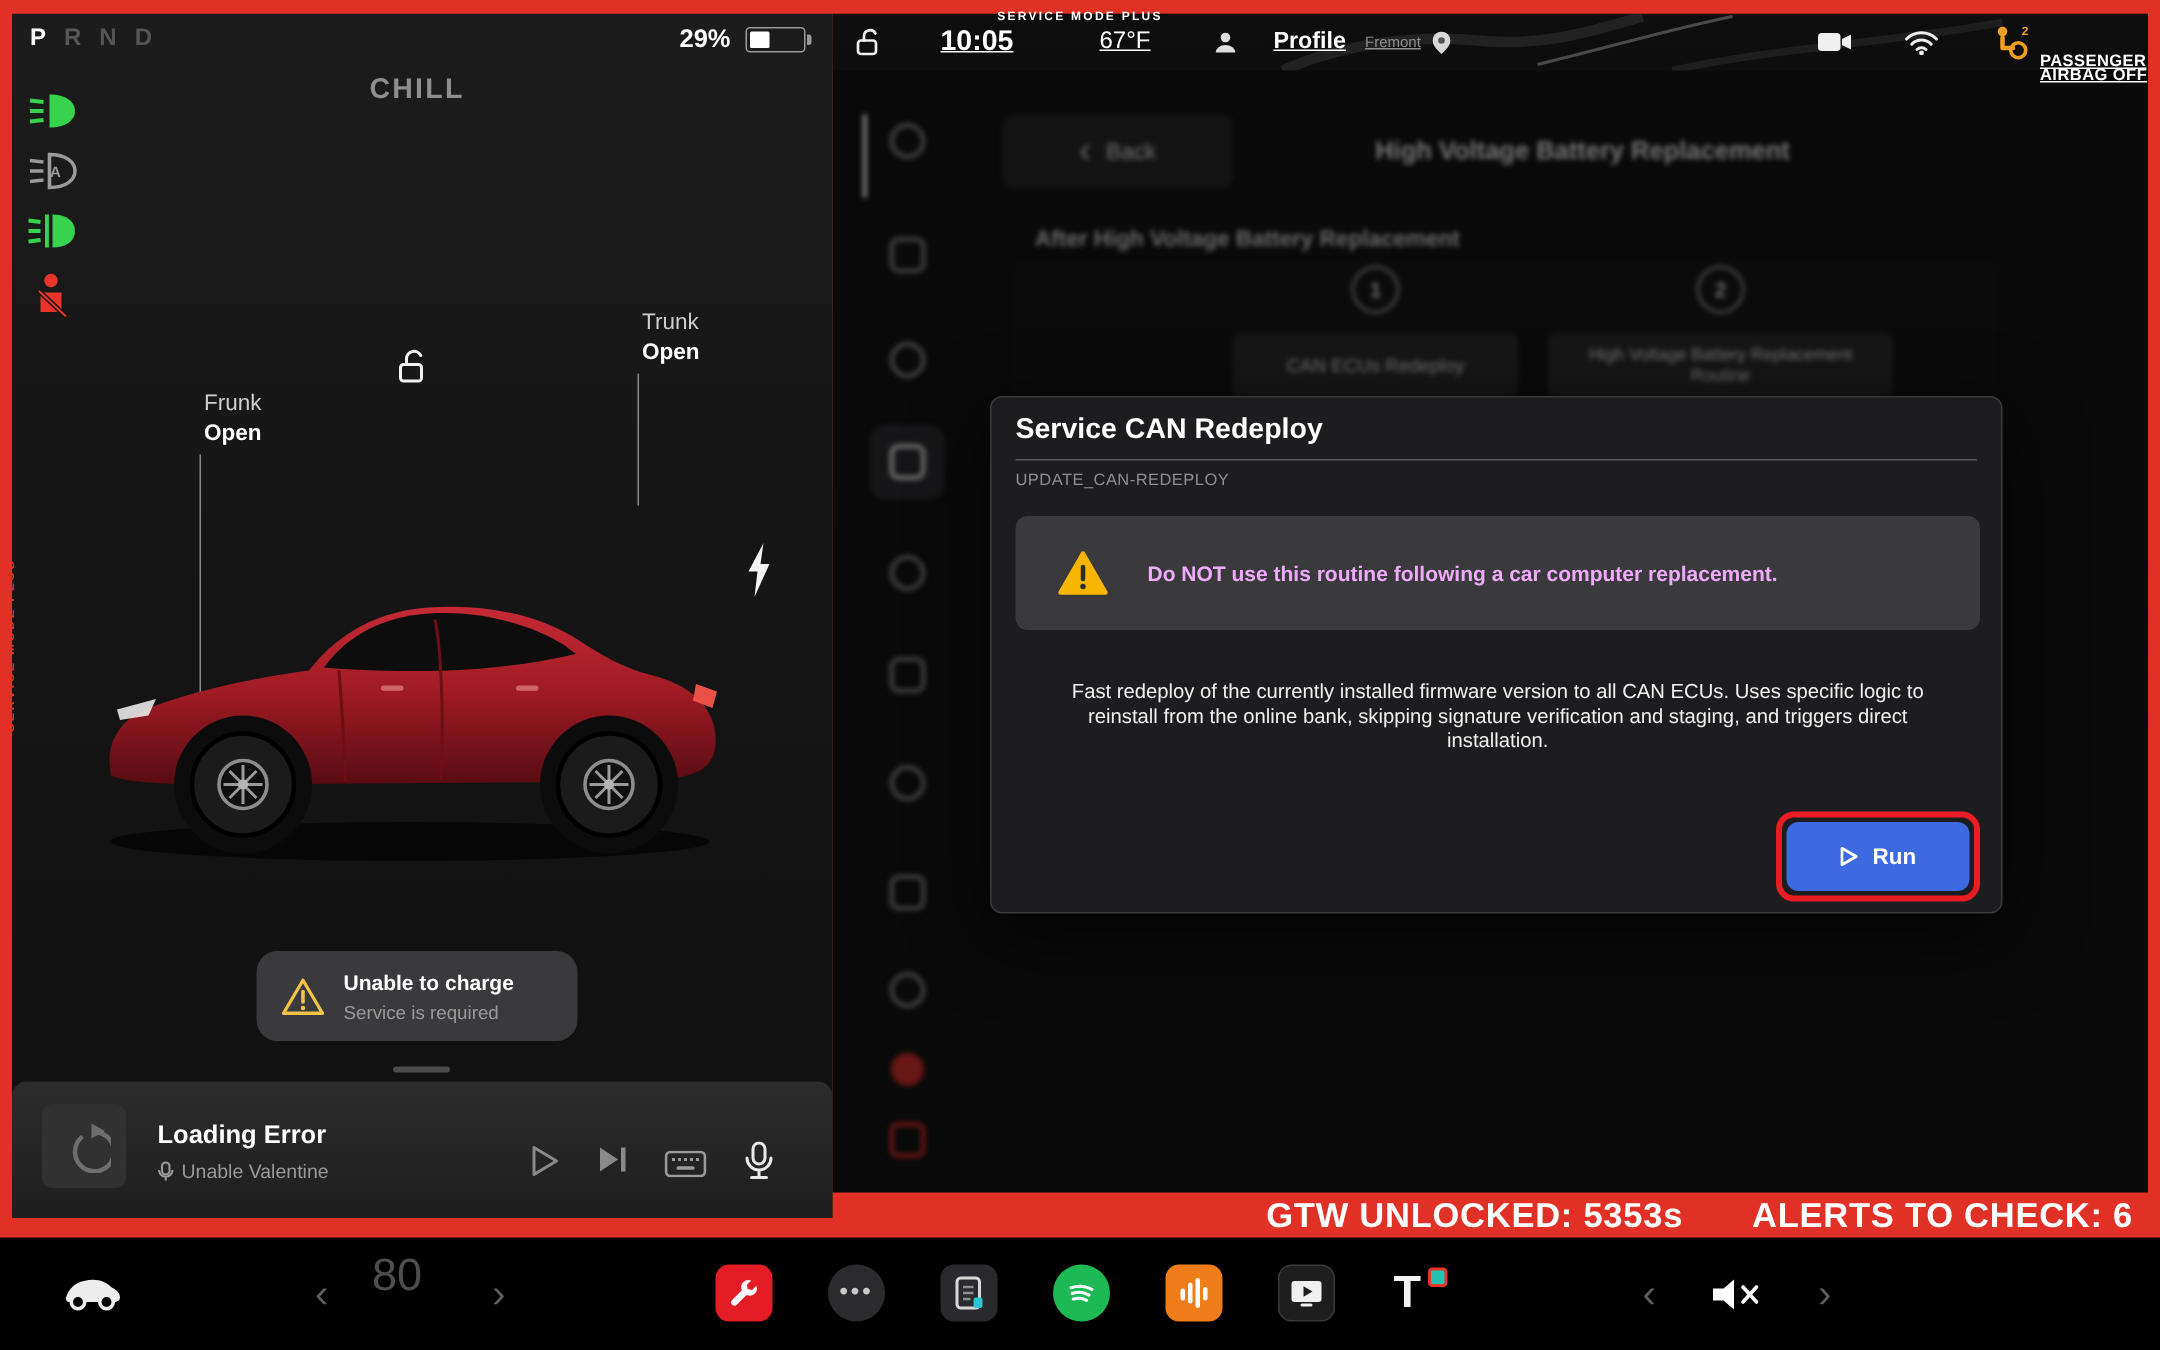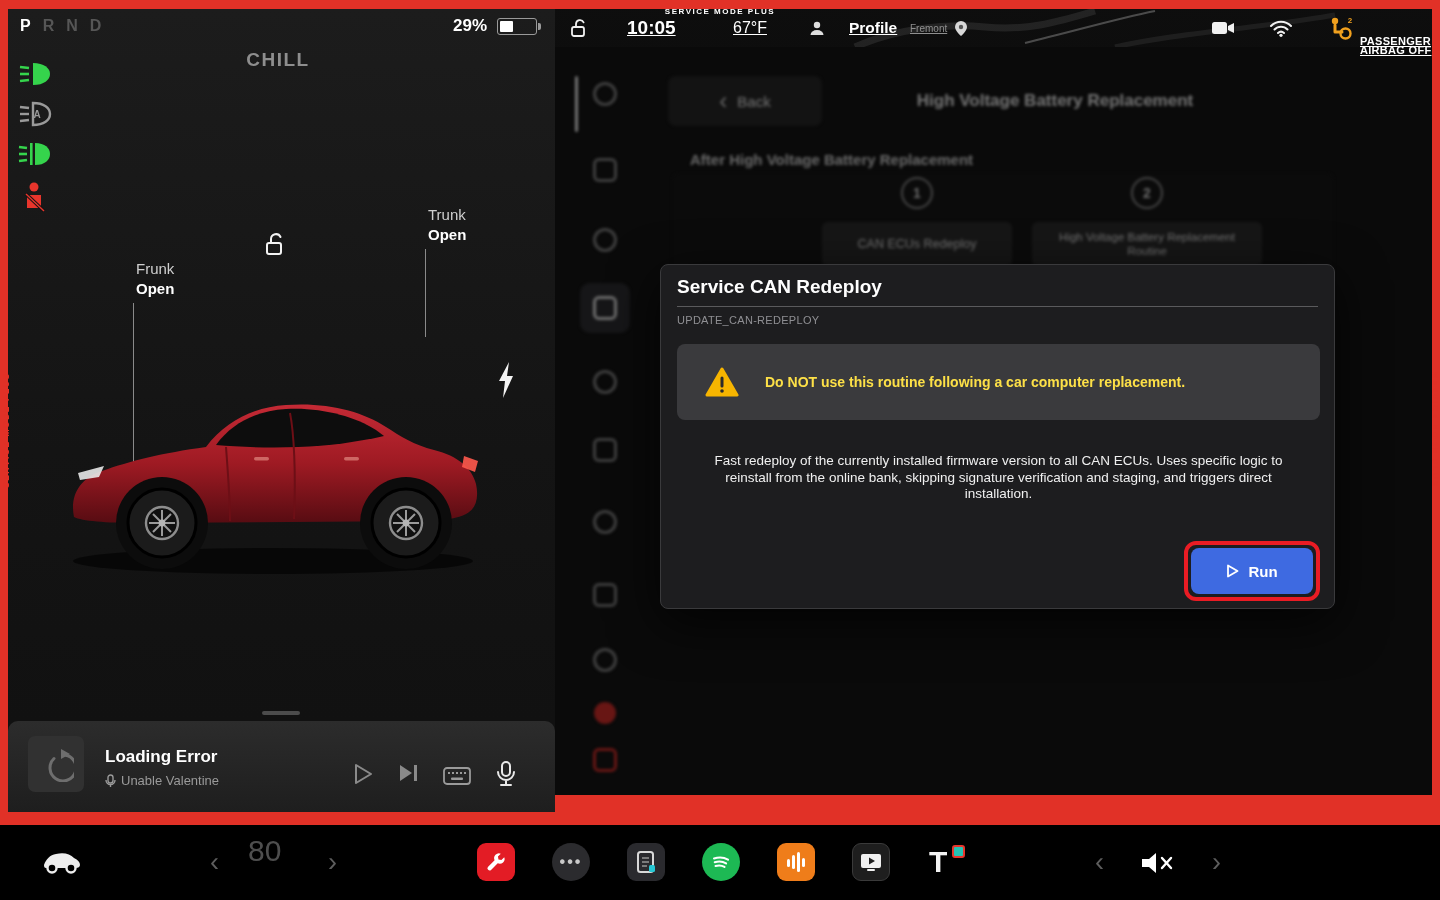--- a/index.html
+++ b/index.html
@@ -108,21 +108,21 @@
     background:#1d1d1f; border:1px solid #3a3a3c; border-radius:8px;
     box-shadow:0 14px 50px rgba(0,0,0,.75);
   }
   .modal-title { position:absolute; left:16px; top:11px; font-size:19px; font-weight:600; color:#fff; }
   .modal-divider { position:absolute; left:16px; right:16px; top:41px; height:1px; background:#5a5a5c; }
   .modal-code { position:absolute; left:16px; top:49px; font-size:11px; color:#8f8f93; letter-spacing:0.3px; }
   .warn-box {
     position:absolute; left:16px; top:79px; width:643px; height:76px; background:#3a3a3d; border-radius:8px;
     display:flex; align-items:center; gap:26px; padding-left:28px; padding-right:24px;
   }
-  .warn-box .wt { font-size:14px; font-weight:700; color:#fde047; }
+  .warn-box .wt { font-size:14px; font-weight:700; color:#f0abfc; }
   .modal-desc {
     position:absolute; left:32px; top:188px; width:611px; text-align:center;
     font-size:13.5px; font-weight:500; color:#f0f0f0; line-height:16.5px;
   }
   .close-btn {
     position:absolute; left:14px; top:283px; width:136px; height:46px; background:#3e3e41; border:none;
     border-radius:8px; color:#fff; font-size:15px; font-family:inherit; cursor:pointer;
   }
   .run-btn {
     position:absolute; left:530px; top:283px; width:122px; height:46px; background:#3e6ae1; border:none;
@@ -144,20 +144,24 @@
 </head>
 <body>
 
 <div id="screen">
 
   <div class="abs top-strip">
     <span class="top-label">SERVICE MODE PLUS</span>
   </div>
   <div class="abs side-label left">SERVICE MODE PLUS</div>
   <div class="abs side-label right">SERVICE MODE PLUS</div>
+  <div class="abs bottom-banner">
+    <span>GTW UNLOCKED: 5353s</span>
+    <span>ALERTS TO CHECK: 6</span>
+  </div>
 
   <section class="abs" id="vehicle-panel">
 
     <div class="abs gear-row">
       <span class="sel">P</span>
       <span>R</span>
       <span>N</span>
       <span>D</span>
     </div>
 
@@ -257,20 +261,31 @@
       <g>
         <circle cx="348" cy="202" r="34" fill="#1b1b1b" stroke="#000" stroke-width="3"></circle>
         <circle cx="348" cy="202" r="16" fill="#101010" stroke="#8d8d8d" stroke-width="2.4"></circle>
         <g transform="translate(348 202)" stroke="#9a9a9a" stroke-width="2">
             <path d="M-13 0 H13 M0 -13 V13 M-9 -9 L9 9 M-9 9 L9 -9"></path>
           </g>
         <circle cx="348" cy="202" r="3.4" fill="#b5b5b5"></circle>
       </g>
     </svg>
 
+    <div class="abs charge-pill">
+      <svg width="30" height="27" viewBox="0 0 30 27">
+        <path d="M15 2.5 L28 24.5 H2 Z" fill="none" stroke="#f3c24a" stroke-width="2.2" stroke-linejoin="round"></path>
+        <line x1="15" y1="10" x2="15" y2="17" stroke="#f3c24a" stroke-width="2.4" stroke-linecap="round"></line>
+        <circle cx="15" cy="21" r="1.5" fill="#f3c24a"></circle>
+      </svg>
+      <span class="txt">
+        <span class="t1">Unable to charge</span>
+        <span class="t2" style="display:block;">Service is required</span>
+      </span>
+    </div>
 
     <div class="abs drag-handle"></div>
 
     <div class="abs media-card">
       <div class="media-art">
         <svg width="36" height="36" viewBox="0 0 36 36">
           <path d="M27 9 a13 13 0 1 1 -11 3.5" fill="none" stroke="#6e6e6e" stroke-width="3" stroke-linecap="round"></path>
           <path d="M23 3 L32 8 L23 13 Z" fill="#6e6e6e"></path>
         </svg>
       </div>

